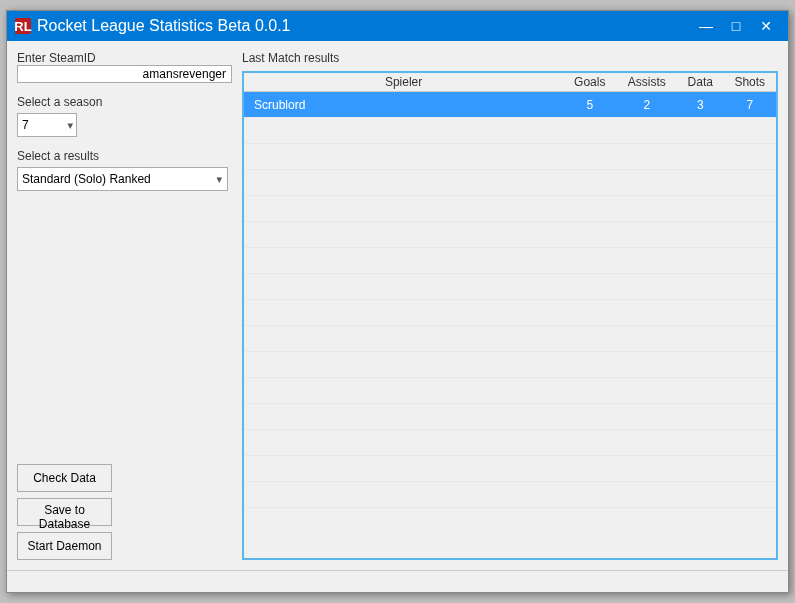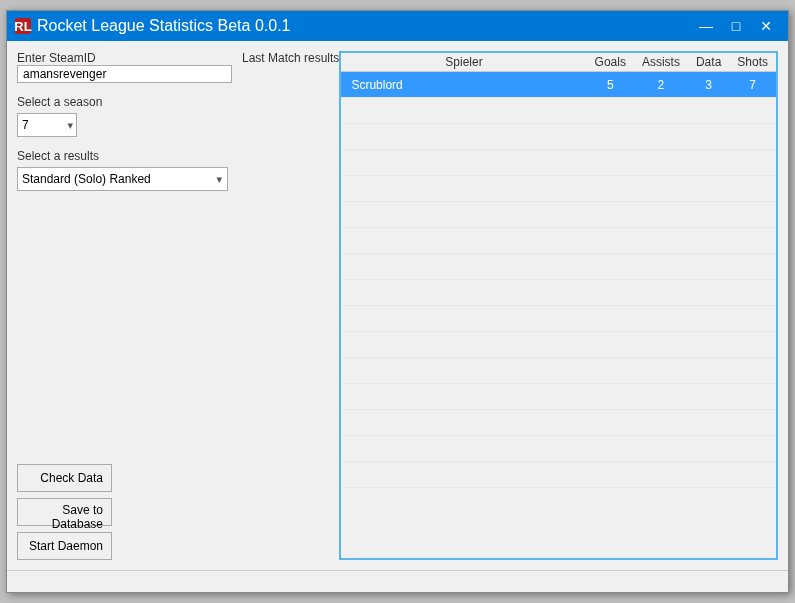--- a/index.html
+++ b/index.html
@@ -104,20 +104,21 @@
 
     .steam-input {
       width: 100%;
       height: 16px;
       border: 1px solid #ababab;
       background: white;
       padding: 8px 5px;
       font-size: 12px;
       outline: none;
       margin-bottom: 12px;
+      text-align: right;
     }
 
     .season-label {
       font-size: 12px;
       margin-bottom: 4px;
     }
 
     .season-select-wrap {
       display: flex;
       align-items: center;
@@ -202,28 +203,28 @@
       gap: 6px;
     }
 
     .action-btn {
       width: 95px;
       height: 28px;
       background: #f0f0f0;
       border: 1px solid #ababab;
       cursor: pointer;
       font-size: 12px;
-      text-align: right;
+      text-align: center;
       padding: 4px 8px;
     }
 
     .right-panel {
       flex: 1;
       display: flex;
-      flex-direction: row;
+      flex-direction: column;
     }
 
     .results-label {
       font-size: 12px;
       margin-bottom: 6px;
       color: #333;
     }
 
     .table-container {
       border: 2px solid #5ab5e8;

